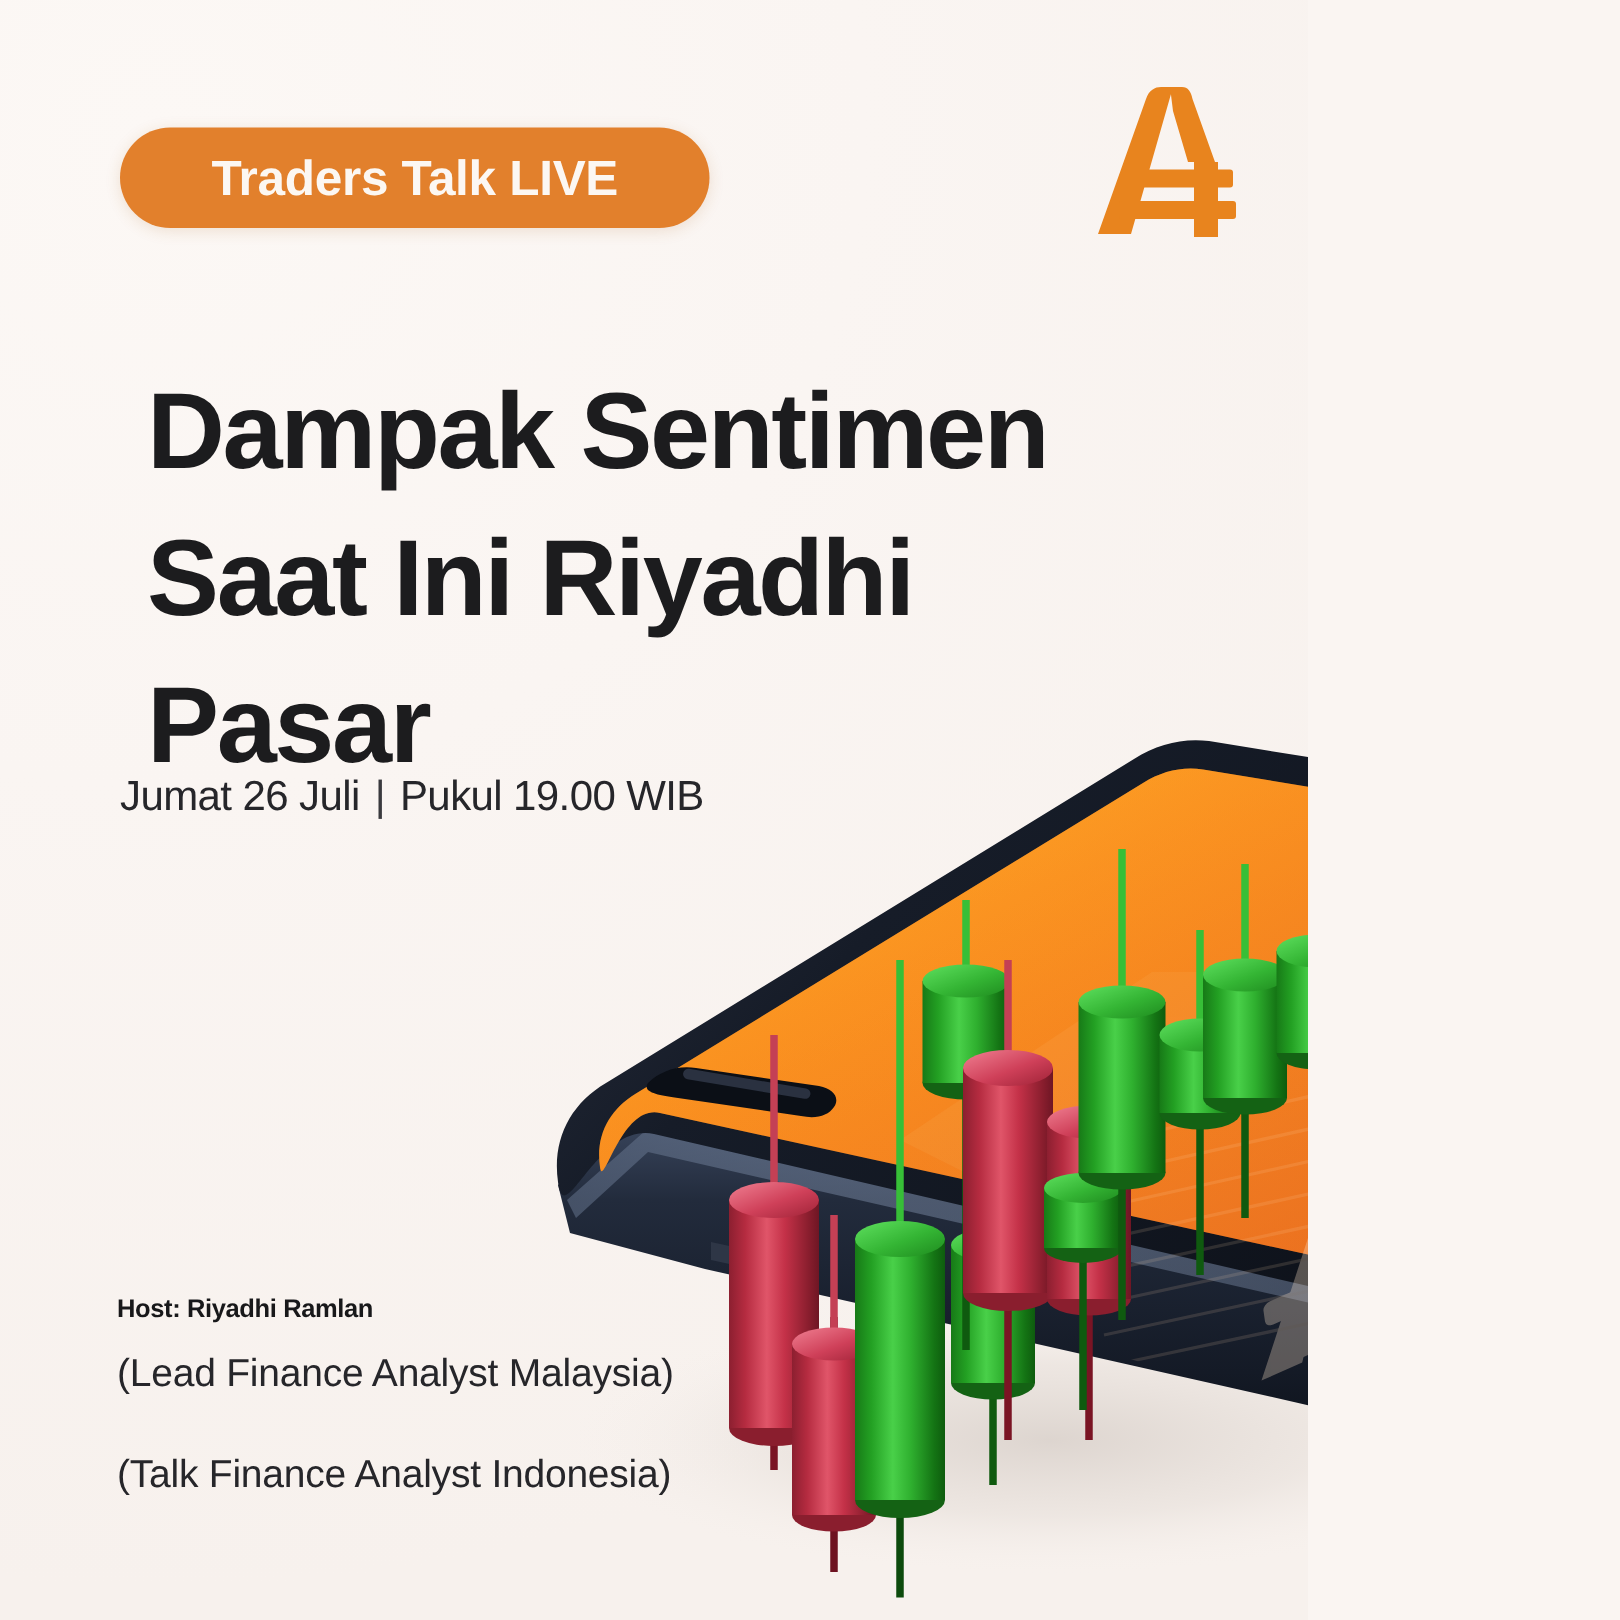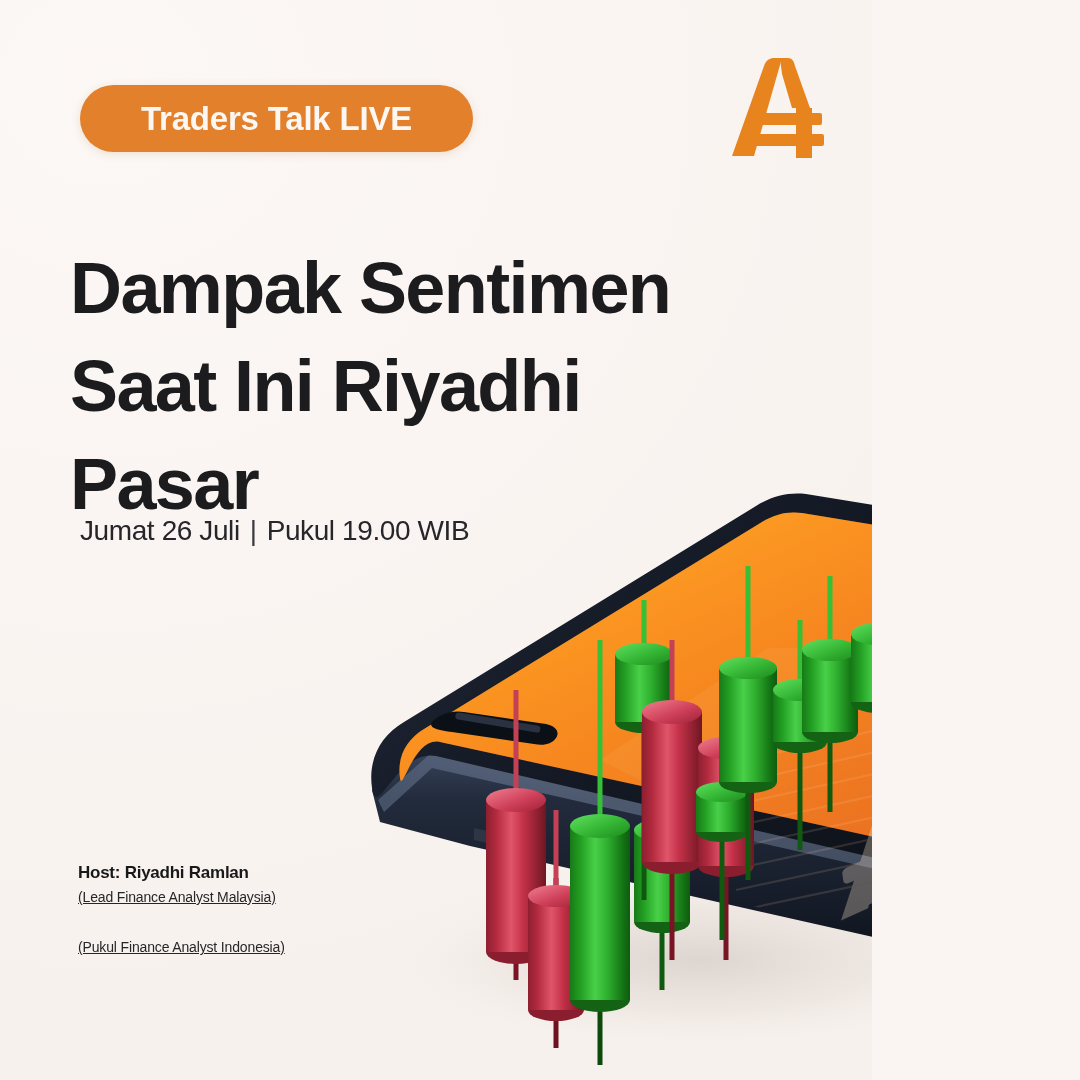--- a/index.html
+++ b/index.html
@@ -38,21 +38,21 @@
   }
 
   
   .logo{
     position:absolute;right:44px;top:56px;
     width:104px;height:108px;
   }
 
   
   .headline{
-    position:absolute;left:70px;top:192px;
+    position:absolute;left:98px;top:192px;
     width:720px;
     color:#1C1C1E;
     font-size:72px;font-weight:700;
     line-height:1.36;
     letter-spacing:-1.6px;
   }
   .headline .hl{display:block;white-space:nowrap;}
 
   
   .dateline{
@@ -80,26 +80,25 @@
   .credit-block:last-child{margin-bottom:0;}
   .credit-name{
     color:#18181A;
     font-size:17px;font-weight:700;
     letter-spacing:-0.25px;
     line-height:1.34;
     white-space:nowrap;
   }
   .credit-role{
     color:#26262A;
-    font-size:14px;font-weight:400;
+    font-size:26px;font-weight:400;
     letter-spacing:-0.15px;
     line-height:1.45;
-    margin-top:2px;
+    margin-top:12px;
     white-space:nowrap;
-    text-decoration:underline;
   }
 
   
   .illus{
     position:absolute;left:0;top:0;
     width:1080px;height:1080px;
     z-index:10;
     pointer-events:none;
   }
   .credits{pointer-events:auto;}
@@ -426,17 +425,17 @@
   <div class="dateline">
     <span>Jumat 26 Juli</span><span class="sep">|</span><span>Pukul 19.00 WIB</span>
   </div>
 
   <div class="credits">
     <div class="credit-block">
       <div class="credit-name">Host: Riyadhi Ramlan</div>
       <div class="credit-role">(Lead Finance Analyst Malaysia)</div>
     </div>
     <div class="credit-block">
-      <div class="credit-role">(Pukul Finance Analyst Indonesia)</div>
+      <div class="credit-role">(Talk Finance Analyst Indonesia)</div>
     </div>
   </div>
 
 </div>
 
 </body></html>

